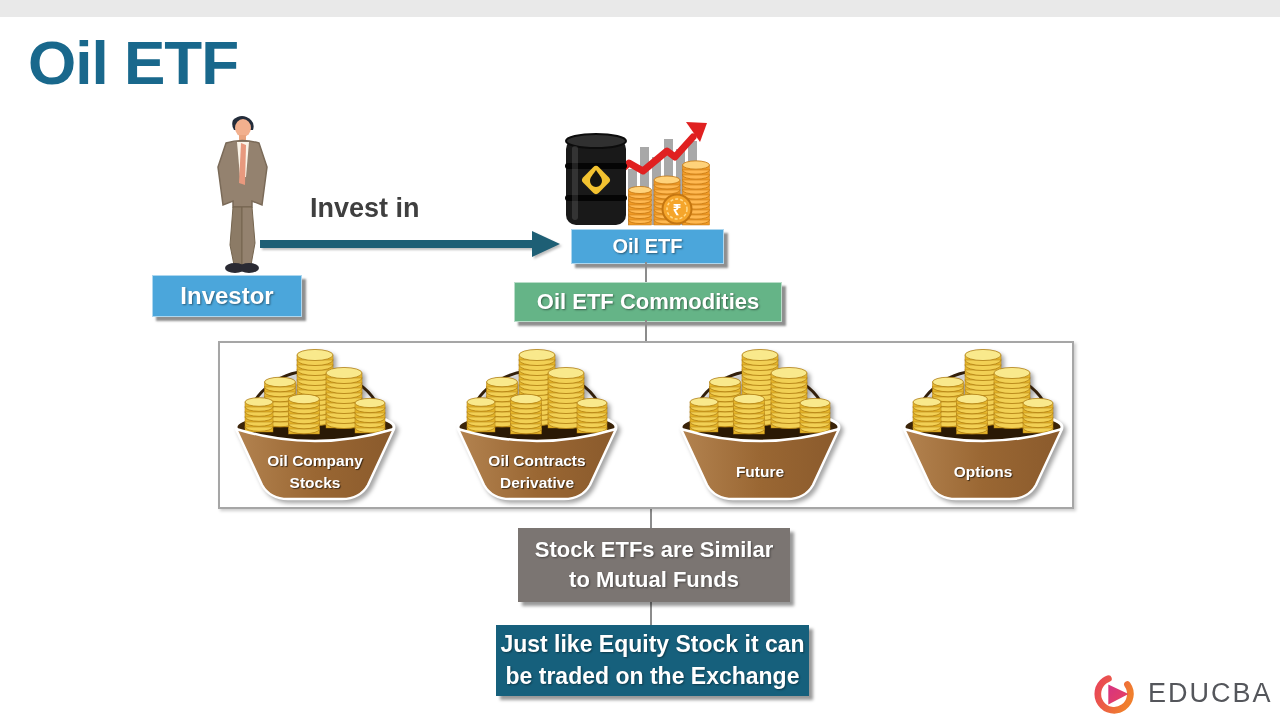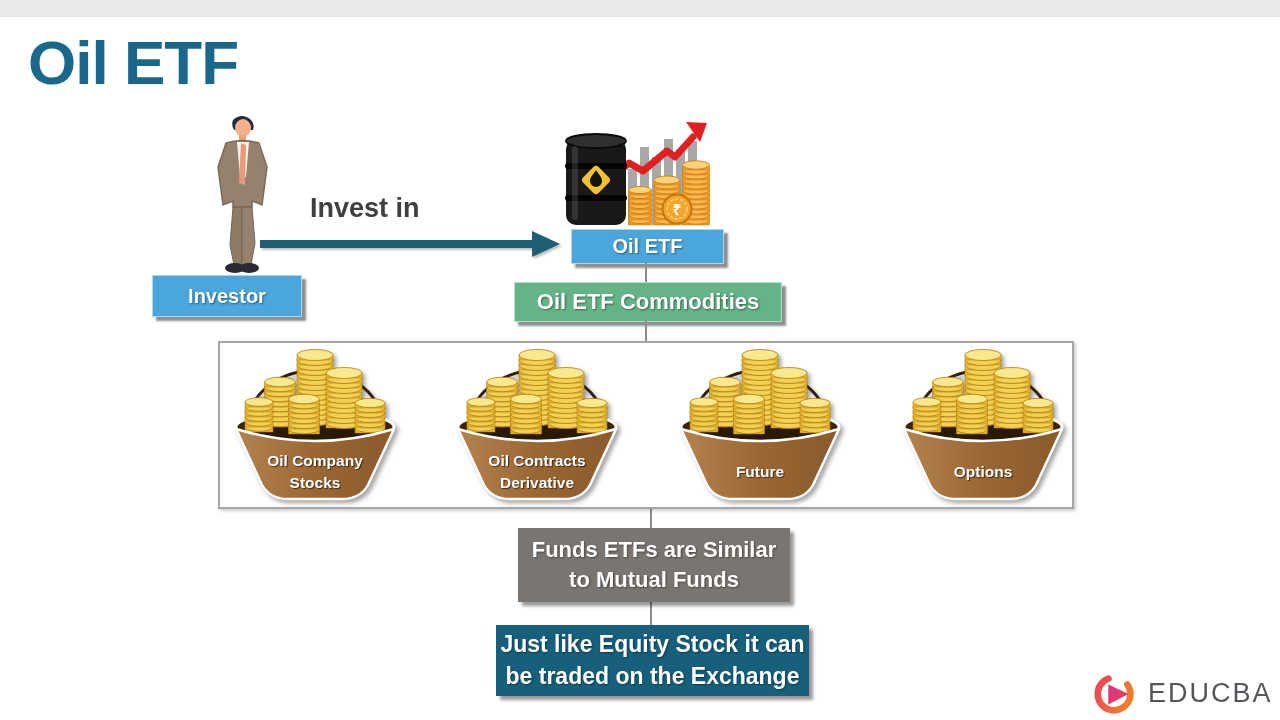--- a/index.html
+++ b/index.html
@@ -14,21 +14,21 @@
     color:var(--title-teal);
   }
   
   .label-box{
     position:absolute;display:flex;align-items:center;justify-content:center;
     color:#fff;font-weight:bold;text-align:center;
     text-shadow:1px 1px 2px rgba(0,0,0,.45);
     box-shadow:4px 4px 2px rgba(105,105,105,.75);
     border:1px solid rgba(255,255,255,.55);
   }
-  .investor-label{left:152px;top:258px;width:148px;height:40px;background:var(--label-blue);font-size:20px;}
+  .investor-label{left:152px;top:258px;width:148px;height:40px;background:var(--label-blue);font-size:24px;}
   .oiletf-label{left:571px;top:212px;width:151px;height:33px;background:var(--label-blue);font-size:20px;}
   .commodities-label{left:514px;top:265px;width:266px;height:38px;background:var(--label-green);font-size:22px;text-align:right;}
   
   .invest-in-label{
     position:absolute;left:310px;top:176px;width:180px;
     font-size:27px;font-weight:bold;color:#3f3f3f;
   }
   .invest-arrow{position:absolute;left:260px;top:214px;filter:drop-shadow(2px 2px 1px rgba(0,0,0,.25));}
   
   .investor-figure{position:absolute;left:190px;top:96px;}
@@ -360,21 +360,21 @@
           <use href="#basket-art"></use>
         </svg>
       <div class="basket-label">
         <span>Future</span>
         <span></span>
       </div>
     </div>
   </div>
 
   <div class="note-box note-gray">
-    <span>Funds ETFs are Similar</span>
+    <span>Stock ETFs are Similar</span>
     <span>to Mutual Funds</span>
   </div>
   <div class="note-box note-teal">
     <span>Just like Equity Stock it can</span>
     <span>be traded on the Exchange</span>
   </div>
 
   <div class="logo">
     <svg width="46" height="56" viewBox="0 0 48 56">
       <g transform="rotate(-35 22 29)">

